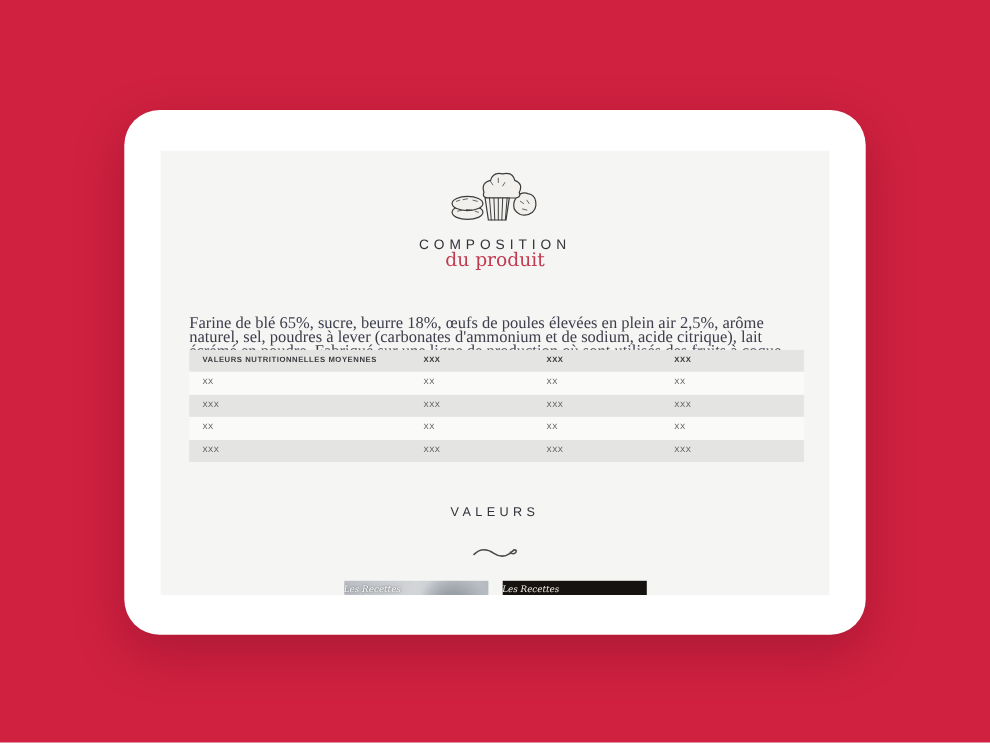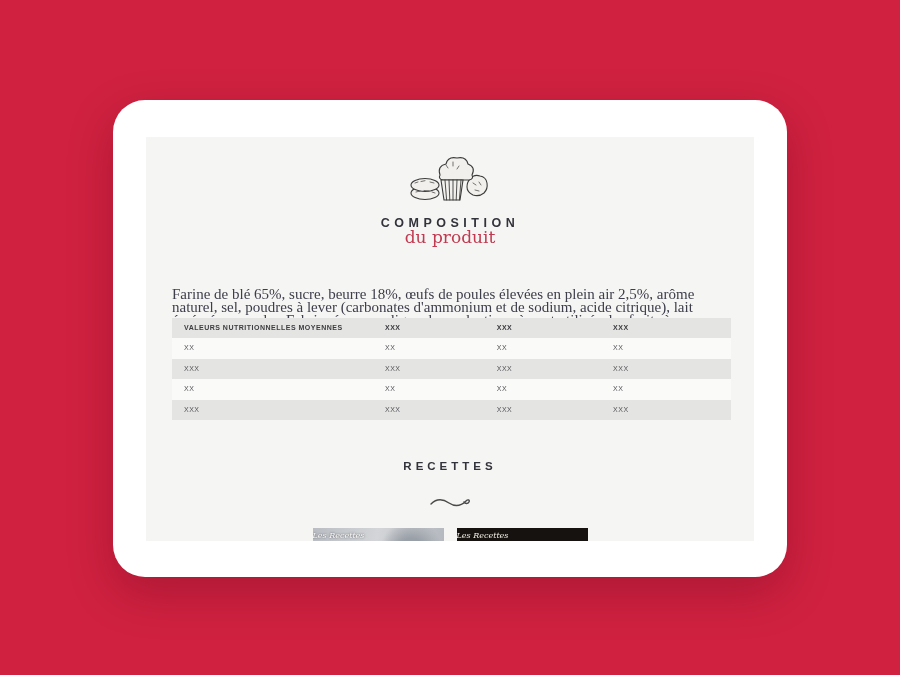--- a/index.html
+++ b/index.html
@@ -14,21 +14,21 @@
     background:#ffffff;border-radius:32px;
     box-shadow:0 16px 45px rgba(90,5,25,0.30);
   }
   .screen{
     position:absolute;left:33px;top:37px;width:608px;height:404px;
     background:#F5F5F3;overflow:hidden;
   }
   .centerblock{position:absolute;left:0;width:100%;text-align:center;}
   .illustration{top:16px;}
   .section-title{
-    font-weight:700;font-size:12.5px;letter-spacing:4.5px;
+    font-weight:400;font-size:12.5px;letter-spacing:4.5px;
     color:#33333C;font-family:"Liberation Sans",sans-serif;
   }
   .comp-title{top:76px;}
   .script{
     font-family:"DejaVu Serif",serif;
     color:#C13A50;
   }
   .comp-subtitle{top:90px;font-size:17px;}
   .ingredients{
     position:absolute;top:136px;left:26px;width:548px;
@@ -136,21 +136,21 @@
       </div>
       <div class="nrow gray">
         <span class="c1">XXX</span>
         <span class="c2">XXX</span>
         <span class="c3">XXX</span>
         <span class="c4">XXX</span>
       </div>
     </div>
 
     <div class="centerblock rec-title">
-      <span class="section-title">RECETTES</span>
+      <span class="section-title">VALEURS</span>
     </div>
 
     <div class="centerblock squiggle">
       <svg width="44" height="14" viewBox="0 0 44 14">
         <path d="M3 9 C9 3 15 4 21 8 C27 12 33 11 38 6 C40 4 42 5 41 7 C40 9 37 9 36 7" fill="none" stroke="#4A4A4A" stroke-width="1.4" stroke-linecap="round"></path>
       </svg>
     </div>
 
     <div class="cards">
       <div class="card light-card">

